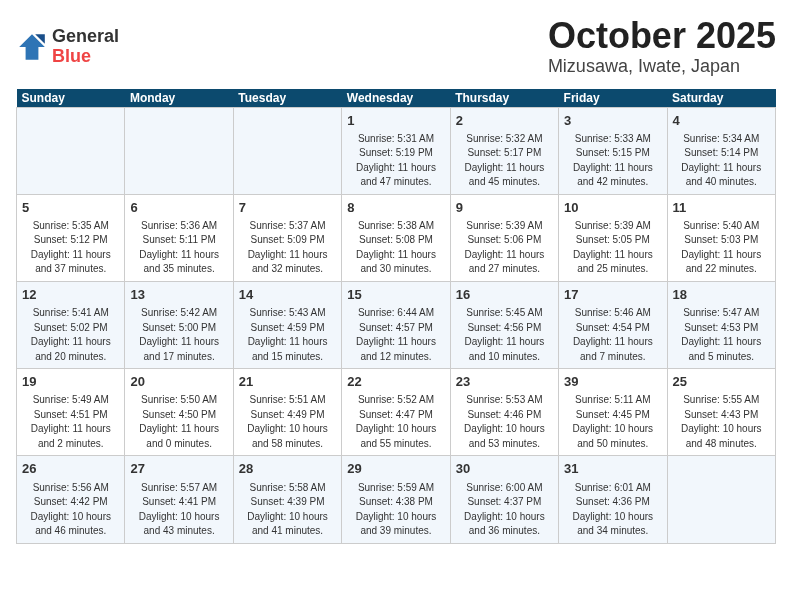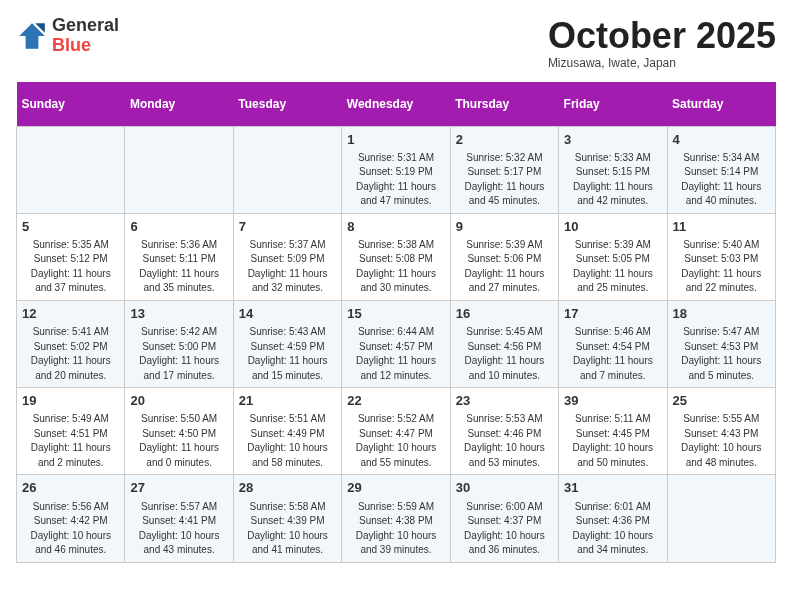--- a/index.html
+++ b/index.html
@@ -13,53 +13,54 @@
     .header {
       display: flex;
       justify-content: space-between;
       align-items: flex-start;
       margin-bottom: 12px;
     }
     .logo {
       display: flex;
       align-items: center;
       gap: 4px;
+      margin-top: 11px;
     }
     .logo-text {
       font-size: 18px;
       font-weight: bold;
       line-height: 1.1;
     }
     .logo-text .general { color: #333; }
     .logo-text .blue { color: #ef4444; }
     .logo-icon {
       width: 32px;
       height: 32px;
     }
     .title-block { text-align: left; }
     .month-title {
       font-size: 36px;
       font-weight: bold;
       color: #222;
       line-height: 1.1;
     }
     .location {
-      font-size: 12px;
+      font-size: 18px;
       color: #444;
     }
     table {
       width: 100%;
       border-collapse: collapse;
       font-size: 10.5px;
     }
     thead tr th {
-      background-color: #a21caf;
+      background-color: #0c4a6e;
       color: #fff;
       text-align: left;
-      padding: 15px 5px;
+      padding: 2px 5px;
       font-size: 12px;
       font-weight: bold;
     }
     tbody tr td {
       border: 1px solid #ccc;
       vertical-align: top;
       padding: 4px 5px;
       height: 80px;
       width: 108px;
       color: #333;

